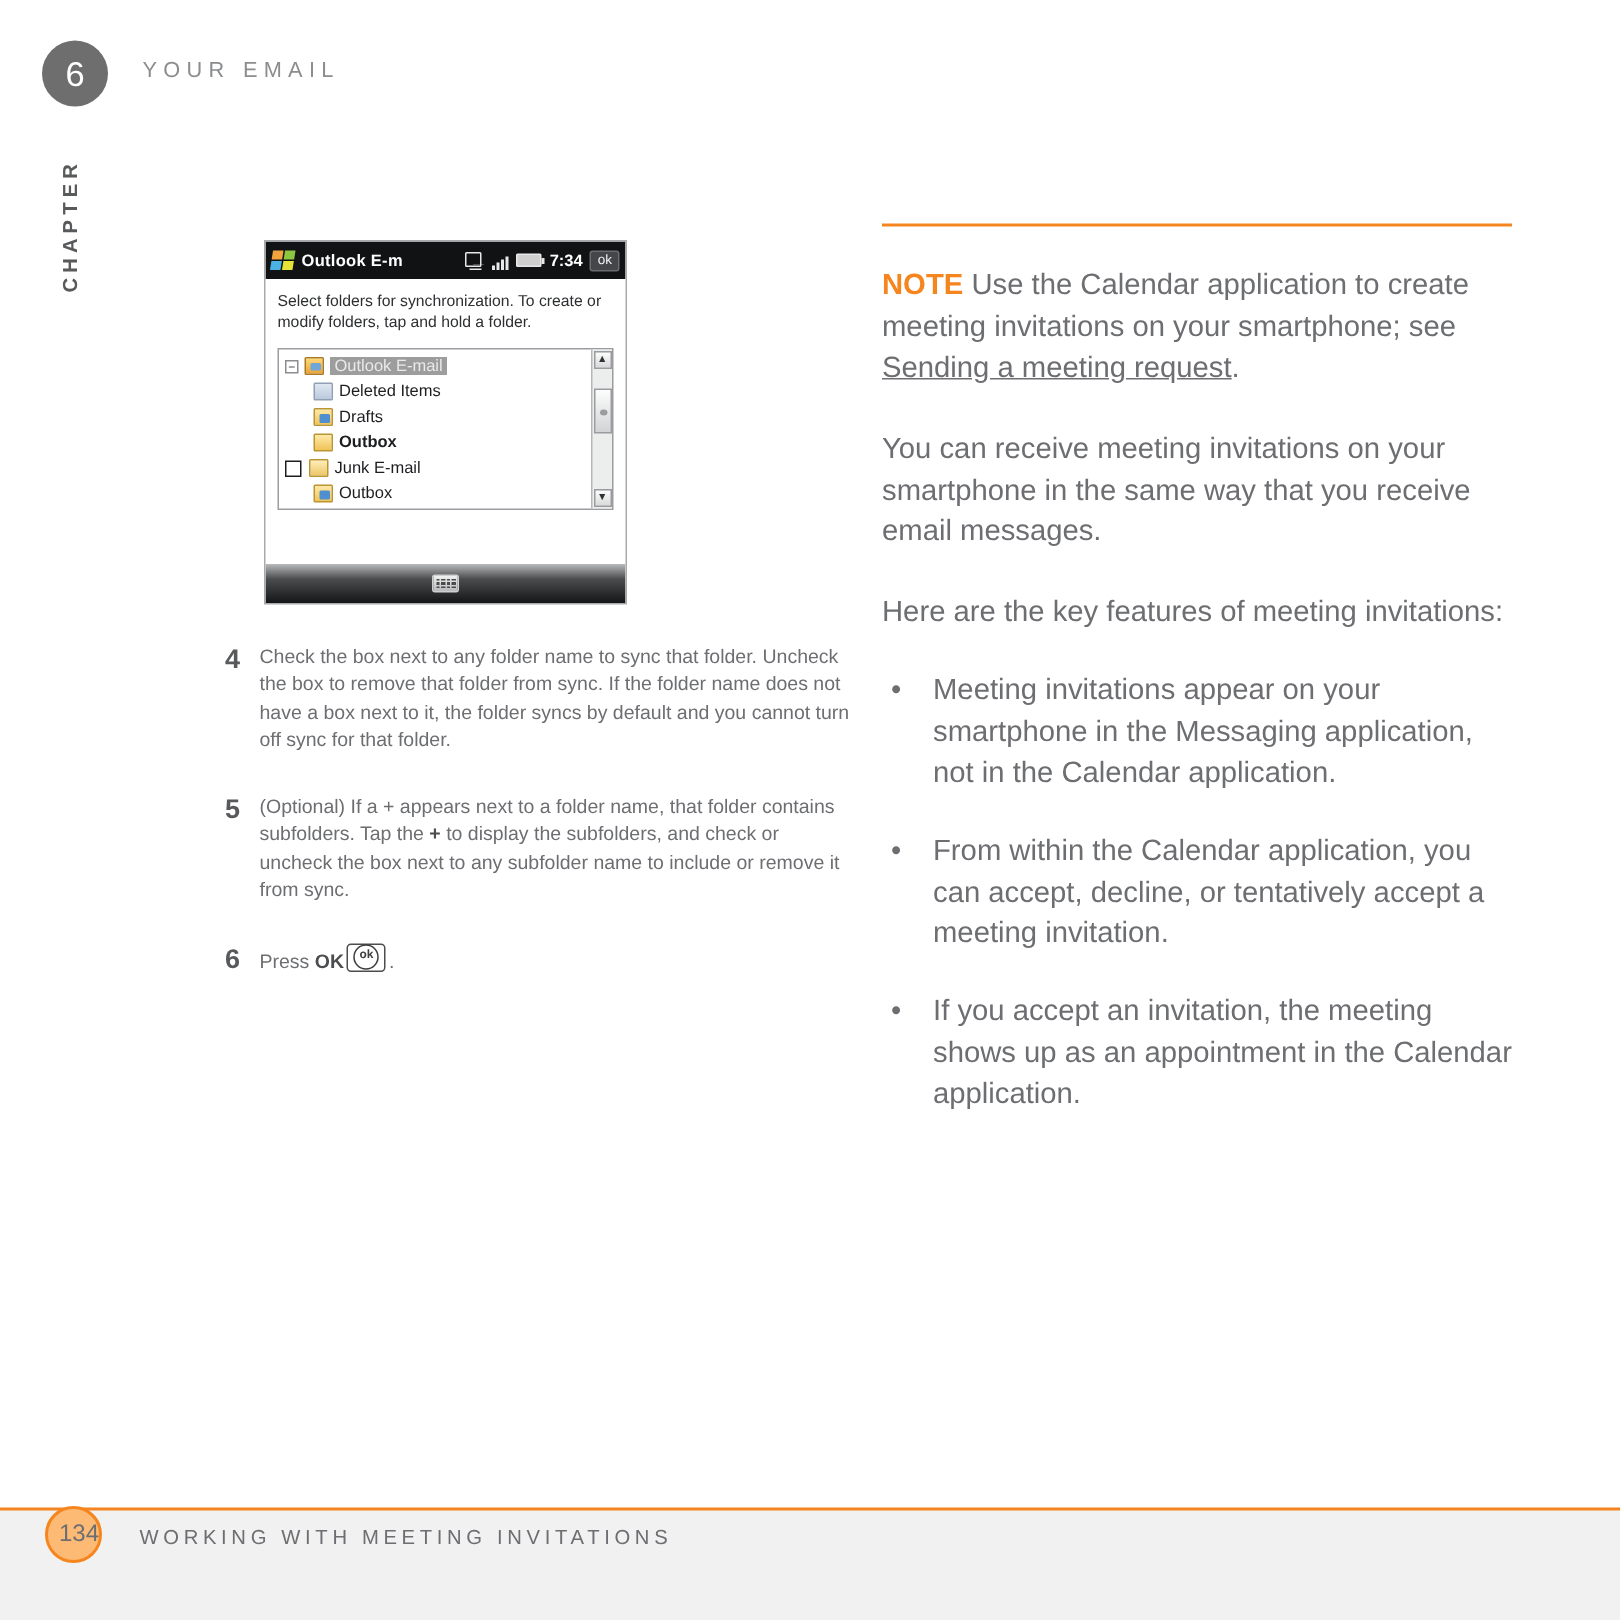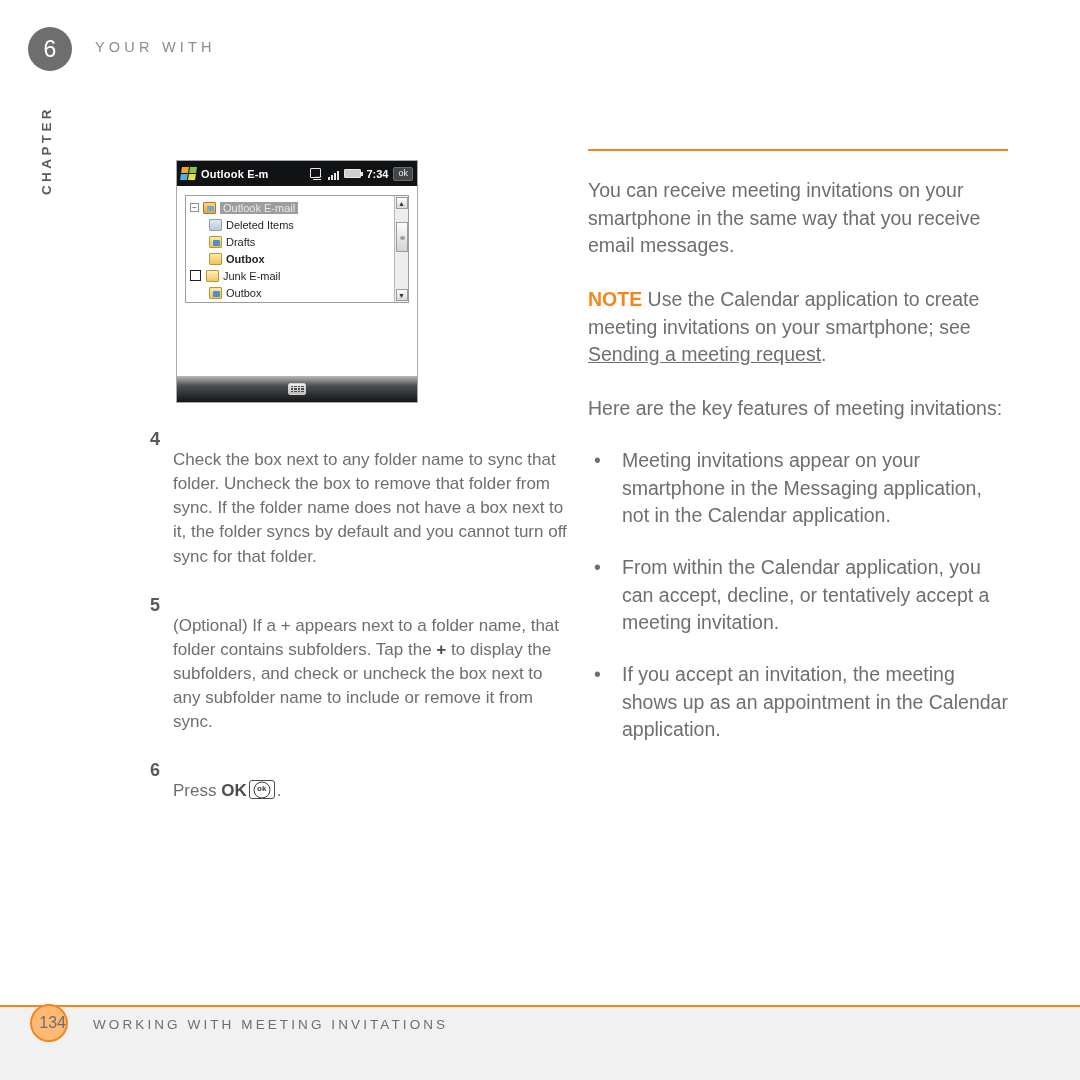--- a/index.html
+++ b/index.html
@@ -191,21 +191,21 @@
   .kbd-icon i { background: #4a4b4d; display: block; }
 
   
   ol.steps { list-style: none; margin: 0; padding: 0; }
   .step { display: flex; margin-top: 26px; }
   .step-num {
     width: 33px; flex: 0 0 auto; text-align: left;
     font-size: 18px; font-weight: bold; color: #58595b; padding-left: 10px;
   }
   .step-body {
-    flex: 1 1 auto; font-size: 17px; line-height: 1.42; color: #6d6e71; margin-top: 19px;
+    flex: 1 1 auto; font-size: 13px; line-height: 1.42; color: #6d6e71;
   }
   .step-body b { color: #4c4d4f; font-weight: bold; }
   .key-ok {
     display: inline-block; vertical-align: -3px;
     width: 26px; height: 19px; border: 1.6px solid #4c4d4f; border-radius: 3px;
     background: #ffffff; position: relative; margin: 0 2px;
   }
   .key-ok::after {
     content: "ok"; position: absolute; left: 50%; top: 50%;
     transform: translate(-50%,-50%);
@@ -251,21 +251,21 @@
     position: absolute; left: 93px; bottom: 48px;
     font-size: 13.5px; letter-spacing: 3.1px; color: #6d6e71;
   }
 </style>
 </head>
 <body>
 
 <div class="chapter-badge">
   <span>6</span>
 </div>
-<div class="running-head">YOUR WITH</div>
+<div class="running-head">YOUR EMAIL</div>
 <div class="chapter-vertical">
   <span>CHAPTER</span>
 </div>
 
 <div class="col-left">
 
   <div class="device">
 
     <div class="dev-titlebar">
       <span class="dev-flag">
@@ -282,20 +282,21 @@
           <i></i>
           <i></i>
           <i></i>
         </span>
       <span class="dev-battery"></span>
       <span class="dev-time">7:34</span>
       <span class="dev-ok">ok</span>
     </div>
 
 
+    <div class="dev-instr">Select folders for synchronization. To create or modify folders, tap and hold a folder.</div>
 
     <div class="dev-treewrap">
       <div class="dev-tree">
 
         <div class="tree-row selected">
           <span class="expander">−</span>
           <span class="ico ico-account"></span>
           <span class="tree-label">Outlook E-mail</span>
         </div>
 
@@ -370,23 +371,23 @@
       <span class="step-body"><span>Press </span><b>OK</b><span class="key-ok"></span><span>.</span></span>
     </li>
 
   </ol>
 </div>
 
 <div class="col-right">
 
   <div class="headline-rule"></div>
 
+  <p class="rc-para"><span class="note-label">NOTE</span><span> Use the Calendar application to create meeting invitations on your smartphone; see </span><span class="xref">Sending a meeting request</span><span>.</span></p>
+
   <p class="rc-para">You can receive meeting invitations on your smartphone in the same way that you receive email messages.</p>
-
-  <p class="rc-para"><span class="note-label">NOTE</span><span> Use the Calendar application to create meeting invitations on your smartphone; see </span><span class="xref">Sending a meeting request</span><span>.</span></p>
 
   <p class="rc-para">Here are the key features of meeting invitations:</p>
 
   <ul class="bullets">
     <li class="bullet">
       <span class="bullet-dot">•</span>
       <span class="bullet-text">Meeting invitations appear on your smartphone in the Messaging application, not in the Calendar application.</span>
     </li>
     <li class="bullet">
       <span class="bullet-dot">•</span>

